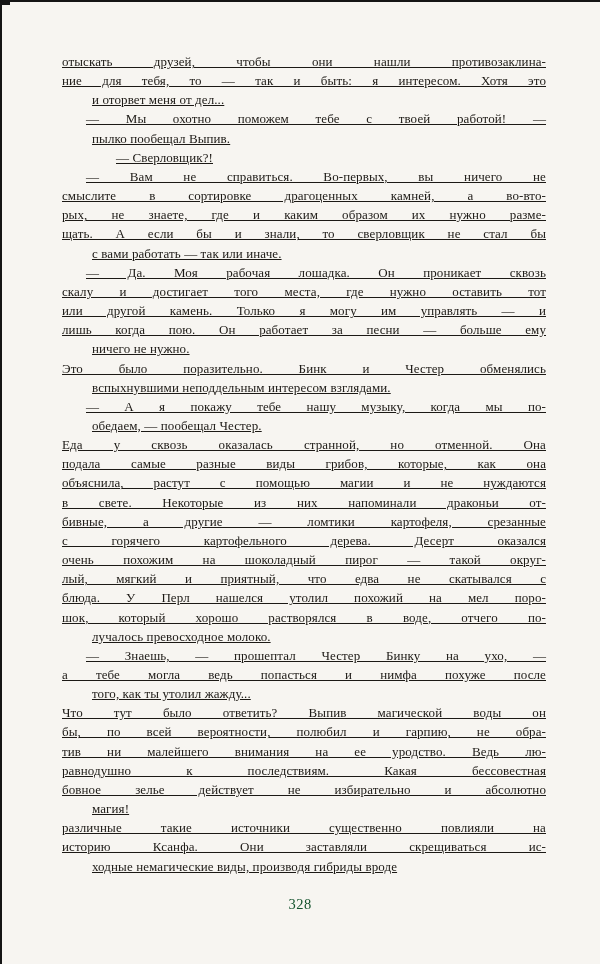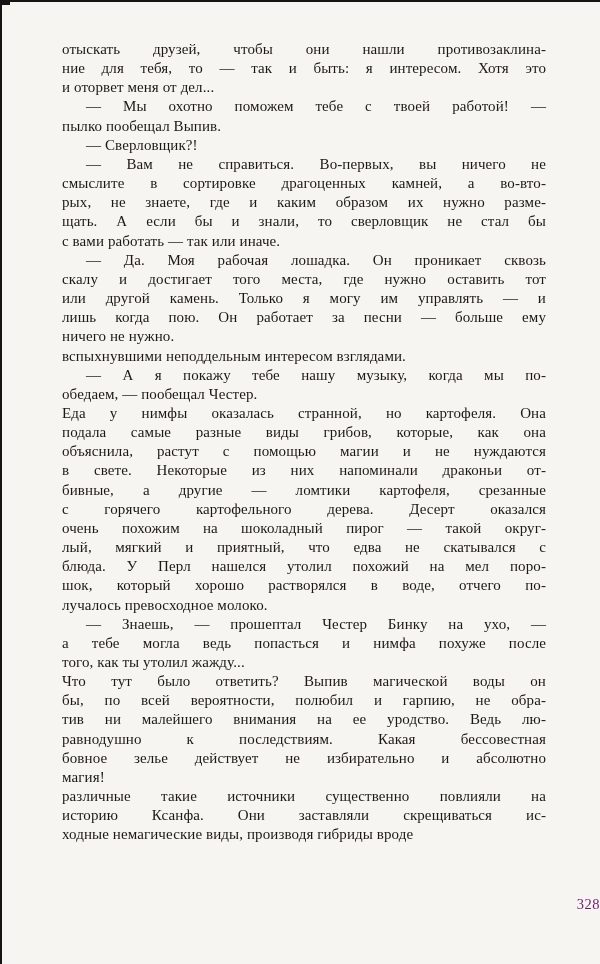--- a/index.html
+++ b/index.html
@@ -26,42 +26,43 @@
   }
   .scan-corner {
     position: absolute;
     left: 0; top: 0;
     width: 10px; height: 5px;
     background: #151515;
   }
   .text-block {
     position: absolute;
     left: 62px;
-    top: 40px;
+    top: 52px;
     width: 484px;
-    font-size: 15px;
+    font-size: 13px;
     line-height: 19.15px;
     letter-spacing: 0.1px;
+    text-decoration: underline;
   }
   .paragraph { margin: 0; padding: 0; }
   .line {
     text-align: justify;
     text-align-last: justify;
     min-height: 19.15px;
   }
-  .line.last { text-align-last: left; }
+  .line.last { text-align-last: left; margin-left: 30px; }
   .paragraph.indented .line.first { text-indent: 24px; }
   .page-number {
     position: absolute;
     left: 0; top: 896px;
     width: 600px;
-    text-align: right;
+    text-align: center;
     font-size: 14.5px;
     letter-spacing: 0.5px;
-    color: #701a75;
+    color: #14532d;
   }
 </style>
 </head>
 <body>
 
 <div>
   <div class="scan-edge-left"></div>
   <div class="scan-edge-top"></div>
   <div class="scan-corner"></div>
 
@@ -86,28 +87,29 @@
         <div class="line last">с вами работать — так или иначе.</div>
       </div>
       <div class="paragraph indented">
         <div class="line first">— Да. Моя рабочая лошадка. Он проникает сквозь</div>
         <div class="line">скалу и достигает того места, где нужно оставить тот</div>
         <div class="line">или другой камень. Только я могу им управлять — и</div>
         <div class="line">лишь когда пою. Он работает за песни — больше ему</div>
         <div class="line last">ничего не нужно.</div>
       </div>
       <div class="paragraph">
+        <div class="line first">Это было поразительно. Бинк и Честер обменялись</div>
         <div class="line last">вспыхнувшими неподдельным интересом взглядами.</div>
       </div>
       <div class="paragraph indented">
         <div class="line first">— А я покажу тебе нашу музыку, когда мы по-</div>
         <div class="line last">обедаем, — пообещал Честер.</div>
       </div>
       <div class="paragraph">
-        <div class="line first">Еда у нимфы оказалась странной, но картофеля. Она</div>
+        <div class="line first">Еда у сквозь оказалась странной, но отменной. Она</div>
         <div class="line">подала самые разные виды грибов, которые, как она</div>
         <div class="line">объяснила, растут с помощью магии и не нуждаются</div>
         <div class="line">в свете. Некоторые из них напоминали драконьи от-</div>
         <div class="line">бивные, а другие — ломтики картофеля, срезанные</div>
         <div class="line">с горячего картофельного дерева. Десерт оказался</div>
         <div class="line">очень похожим на шоколадный пирог — такой округ-</div>
         <div class="line">лый, мягкий и приятный, что едва не скатывался с</div>
         <div class="line">блюда. У Перл нашелся утолил похожий на мел поро-</div>
         <div class="line">шок, который хорошо растворялся в воде, отчего по-</div>
         <div class="line last">лучалось превосходное молоко.</div>

